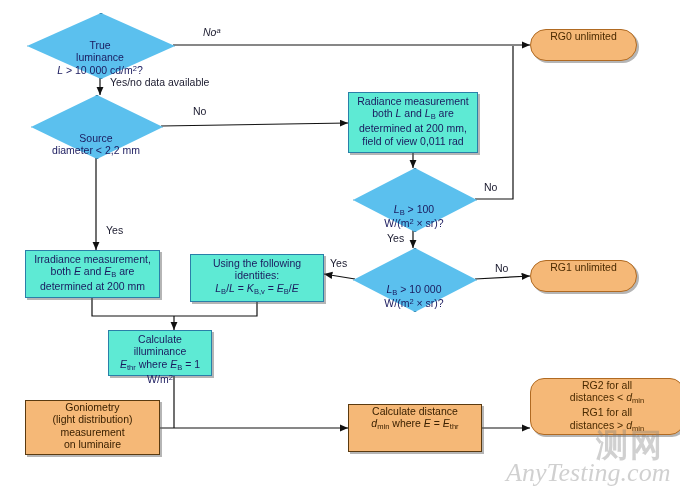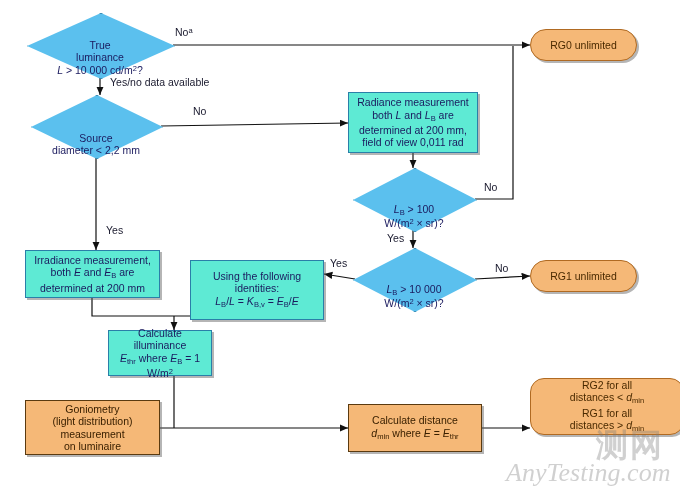--- a/index.html
+++ b/index.html
@@ -18,21 +18,20 @@
   svg#wires {
     position: absolute;
     left: 0; top: 0;
     width: 680px; height: 486px;
     pointer-events: none;
   }
   .node {
     position: absolute;
     box-sizing: border-box;
     display: flex;
-    align-items: center;
     justify-content: center;
     text-align: center;
     color: #1a1a5e;
     line-height: 1.18;
   }
   .box {
     background: #5eead4;
     border: 1px solid #2a7fa8;
     box-shadow: 2px 2px 0 rgba(90,90,90,0.45);
     font-size: 10.5px;
@@ -195,21 +194,21 @@
   </div>
 
   <div class="node box" style="left:25px; top:250px; width:135px; height:48px;">
     <div class="inner">
       <span>Irradiance measurement,</span><br>
       <span>both </span><i class="v">E</i><span> and </span><i class="v">E</i><sub>B</sub><span> are</span><br>
       <span>determined at 200 mm</span>
     </div>
   </div>
 
-  <div class="node box" style="left:190px; top:260px; width:134px; height:60px;">
+  <div class="node box" style="left:190px; top:254px; width:134px; height:48px;">
     <div class="inner">
       <span>Using the following</span><br>
       <span>identities:</span><br>
       <i class="v">L</i><sub>B</sub><span>/</span><i class="v">L</i><span> = </span><i class="v">K</i><sub>B,v</sub><span> = </span><i class="v">E</i><sub>B</sub><span>/</span><i class="v">E</i>
     </div>
   </div>
 
   <div class="node box" style="left:108px; top:330px; width:104px; height:46px;">
     <div class="inner">
       <span>Calculate illuminance</span><br>
@@ -243,21 +242,21 @@
 
   <div class="node term" style="left:530px; top:378px; width:154px; height:57px; border-radius:14px;">
     <div class="inner">
       <span>RG2 for all</span><br>
       <span>distances &lt; </span><i class="v">d</i><sub>min</sub><br>
       <span>RG1 for all</span><br>
       <span>distances &gt; </span><i class="v">d</i><sub>min</sub>
     </div>
   </div>
 
-  <div class="edge-label" style="left:175px; top:26px;">
+  <div class="edge-label" style="left:203px; top:26px;font-style:italic;">
     <span>No</span><sup>a</sup>
   </div>
   <div class="edge-label" style="left:110px; top:76px;">Yes/no data available</div>
   <div class="edge-label" style="left:193px; top:105px;">No</div>
   <div class="edge-label" style="left:106px; top:224px;">Yes</div>
   <div class="edge-label" style="left:484px; top:181px;">No</div>
   <div class="edge-label" style="left:387px; top:232px;">Yes</div>
   <div class="edge-label" style="left:495px; top:262px;">No</div>
   <div class="edge-label" style="left:330px; top:257px;">Yes</div>
 

